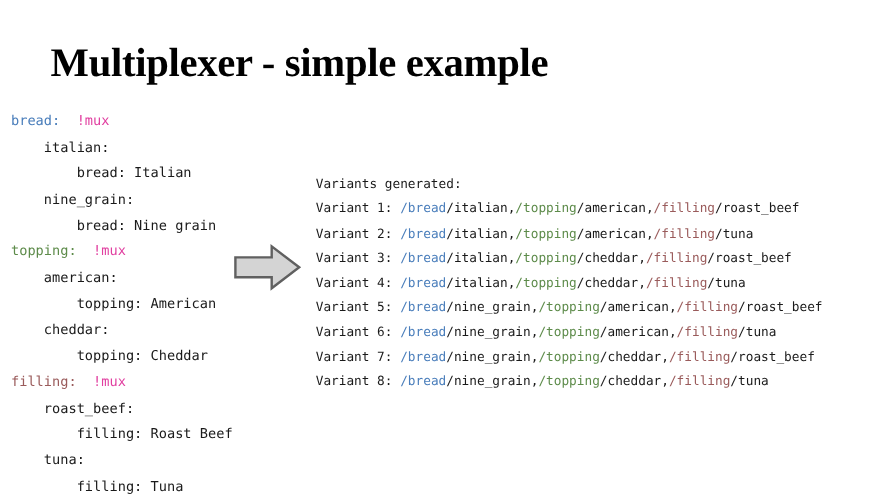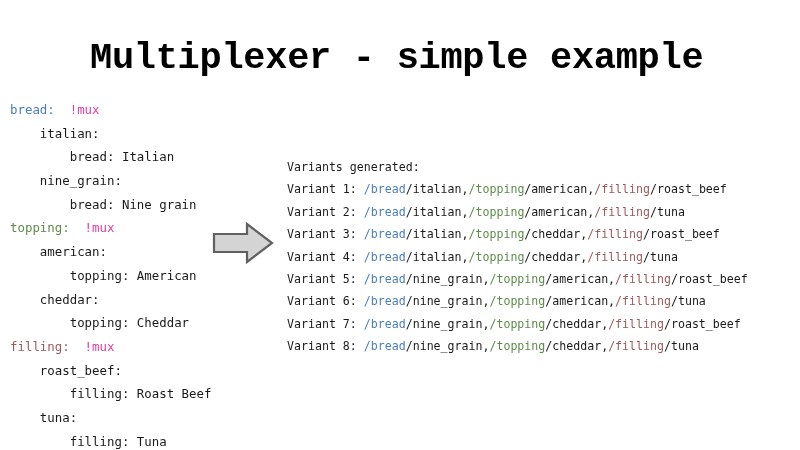--- a/index.html
+++ b/index.html
@@ -14,28 +14,27 @@
     background: #ffffff;
     overflow: hidden;
     font-family: "Liberation Sans", sans-serif;
   }
 
   
   #slide-title {
     position: absolute;
     left: 46px;
     top: 36px;
-    font-family: Liberation Mono, monospace;
+    font-family: Liberation Serif, serif;
     font-weight: bold;
     font-size: 37px;
     line-height: 44px;
     color: #000000;
     letter-spacing: -0.3px;
     white-space: pre;
-    margin-left: 44px;
   }
 
   
   .code-block {
     position: absolute;
     font-family: "DejaVu Sans Mono", "Liberation Mono", monospace;
     white-space: pre;
     color: #1a1a1a;
   }
 

